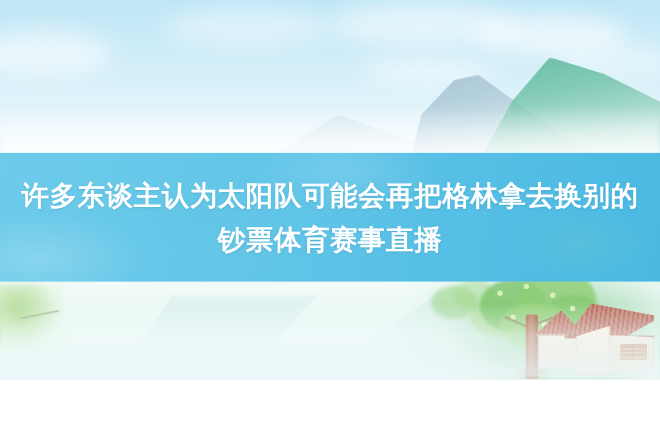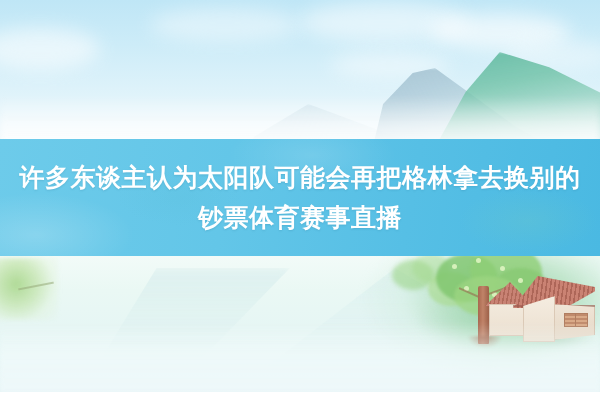--- a/index.html
+++ b/index.html
@@ -8,21 +8,21 @@
     padding: 0;
     background: #ffffff;
   }
   body {
     font-family: "Liberation Sans", "DejaVu Sans", sans-serif;
   }
 
   .banner-card {
     position: relative;
     width: 600px;
-    height: 392px;
+    height: 345px;
     overflow: hidden;
     background: #eaf7fb;
   }
 
   
   .sky {
     position: absolute;
     left: 0; top: 0;
     width: 600px; height: 160px;
     background: linear-gradient(180deg,

